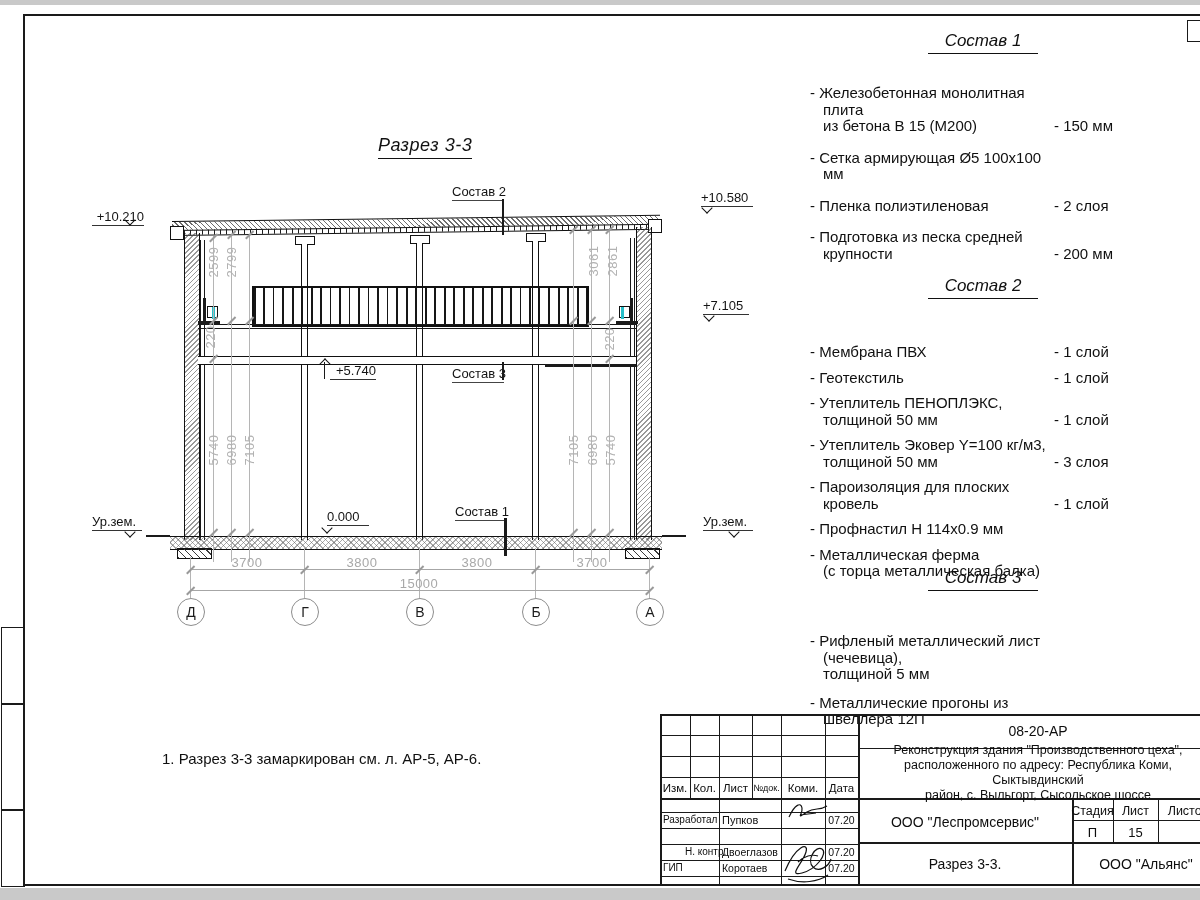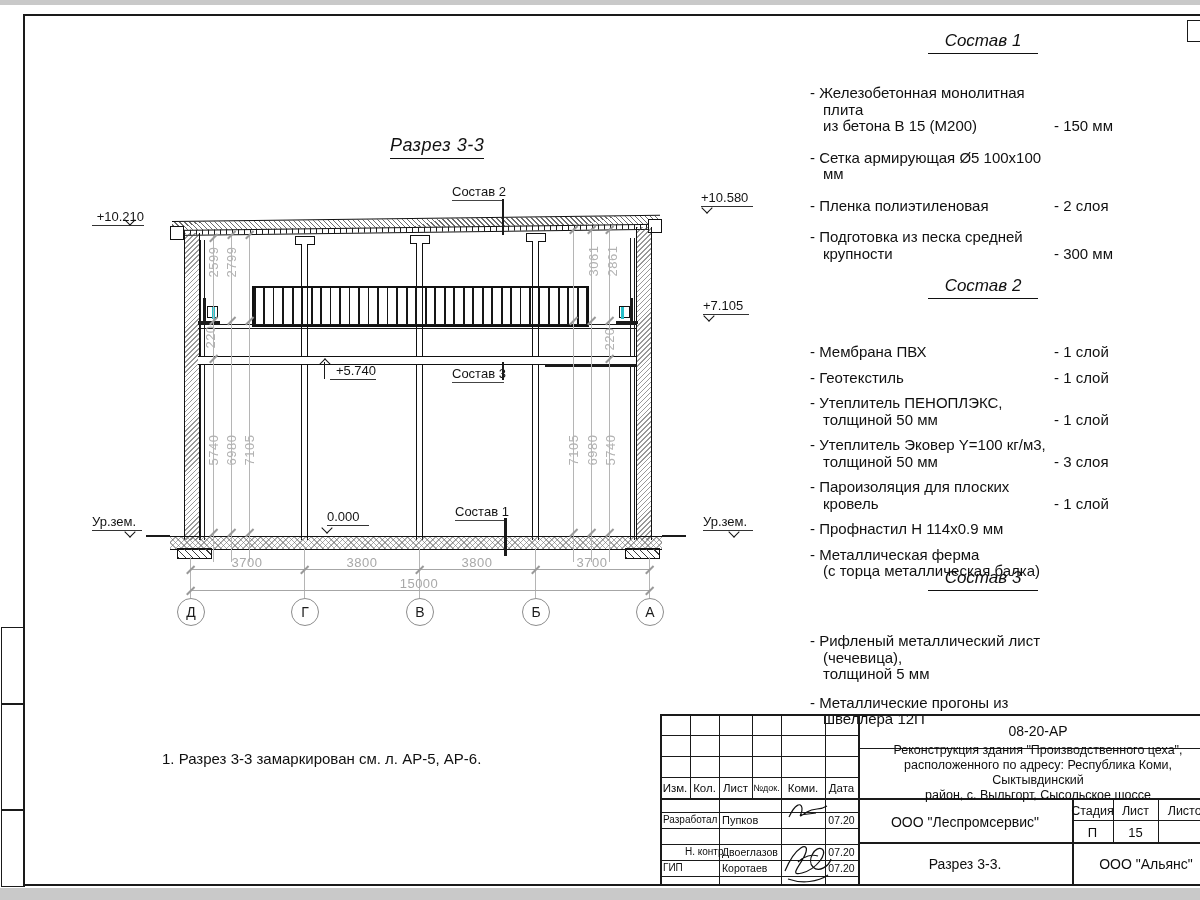--- a/index.html
+++ b/index.html
@@ -19,21 +19,21 @@
   .hatch-roof{background-image:repeating-linear-gradient(45deg,rgba(60,60,60,.75) 0 1px,transparent 1px 3.5px);}
   .hatch-slab{background-image:repeating-linear-gradient(45deg,rgba(90,90,90,.5) 0 1px,transparent 1px 4px),repeating-linear-gradient(-45deg,rgba(90,90,90,.5) 0 1px,transparent 1px 4px);}
   .hatch-found{background-image:repeating-linear-gradient(45deg,#3c3c3c 0 1.2px,transparent 1.2px 5px);}
   .deck{background-image:repeating-linear-gradient(90deg,#1d1d1d 0 1px,transparent 1px 6px);}
   .trussbg{background-image:repeating-linear-gradient(90deg,#161616 0 1.5px,transparent 1.5px 9.5px);}
   .chev{position:absolute;width:7px;height:7px;border-right:1.2px solid #111;border-bottom:1.2px solid #111;}
   .chev-down{transform:rotate(45deg);}
   .chev-up{transform:rotate(-135deg);}
   .elev{position:absolute;font-size:13px;color:#141414;border-bottom:1px solid #333;padding-bottom:1px;white-space:nowrap;}
   .slabel{position:absolute;font-size:13px;color:#141414;border-bottom:1px solid #444;text-align:center;padding-bottom:1px;white-space:nowrap;}
-  .dwg-title{position:absolute;font-size:18px;font-style:italic;color:#111;border-bottom:1.3px solid #111;padding-bottom:2px;letter-spacing:.5px;white-space:nowrap;margin-left:12px;}
+  .dwg-title{position:absolute;font-size:18px;font-style:italic;color:#111;border-bottom:1.3px solid #111;padding-bottom:2px;letter-spacing:.5px;white-space:nowrap;}
   .comp{position:absolute;width:314px;font-size:15px;color:#101010;}
   .comp-title{font-size:17px;font-style:italic;text-align:center;width:110px;margin:0 auto;margin-right:86px;border-bottom:1.2px solid #111;padding-bottom:2px;white-space:nowrap;}
   .ci{display:flex;justify-content:space-between;line-height:16.5px;}
   .ci-text{white-space:pre-line;text-indent:-13px;padding-left:13px;max-width:250px;}
   .ci-amt{align-self:flex-end;white-space:nowrap;min-width:70px;}
   .c1 .ci{margin-bottom:15px;} .c1 .comp-title{margin-bottom:31px;}
   .c2 .ci{margin-bottom:9px;}  .c2 .comp-title{margin-bottom:45px;}
   .c3 .ci{margin-bottom:12px;} .c3 .comp-title{margin-bottom:42px;}
   .tb-text{position:absolute;display:flex;align-items:center;justify-content:center;color:#0e0e0e;overflow:visible;white-space:nowrap;}
   .tb-left{justify-content:flex-start;}
@@ -210,21 +210,21 @@
         <span class="ci-text">- Сетка армирующая Ø5 100х100 мм</span>
         <span class="ci-amt"></span>
       </div>
     <div class="ci">
         <span class="ci-text">- Пленка полиэтиленовая</span>
         <span class="ci-amt">-  2 слоя</span>
       </div>
     <div class="ci">
         <span class="ci-text">- Подготовка из песка средней
 крупности</span>
-        <span class="ci-amt">- 300 мм</span>
+        <span class="ci-amt">- 200 мм</span>
       </div>
   </div>
 
   <div class="comp c2" style="left:810px;top:276px;">
     <div class="comp-title">Состав 2</div>
     <div class="ci">
         <span class="ci-text">- Мембрана ПВХ</span>
         <span class="ci-amt">- 1 слой</span>
       </div>
     <div class="ci">

